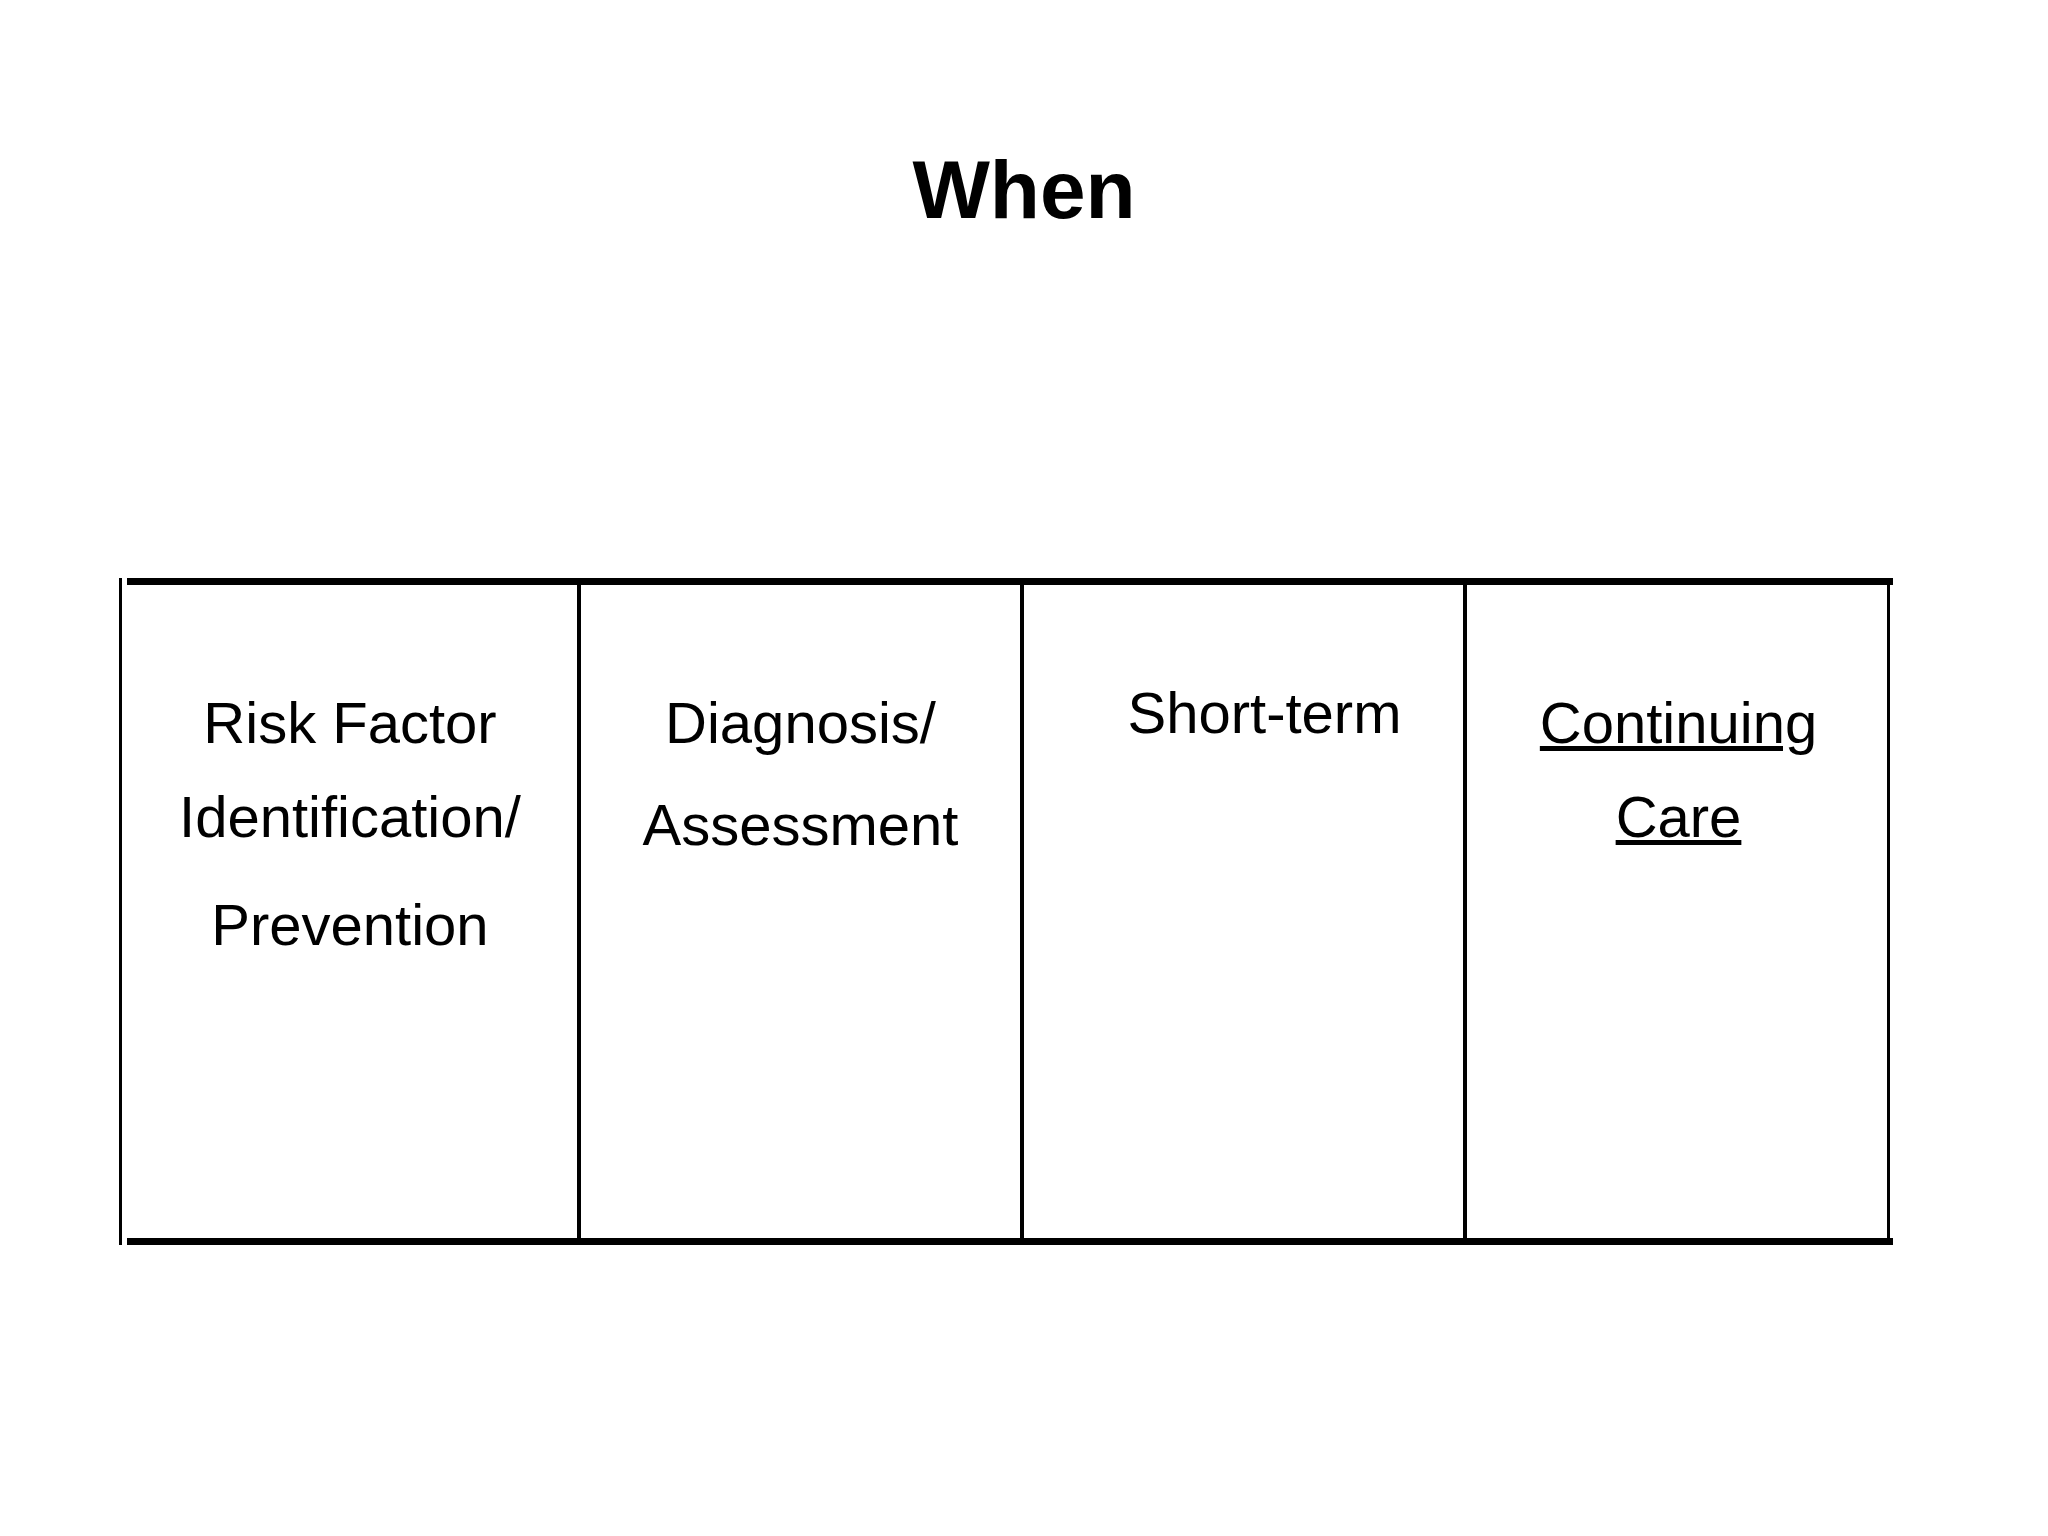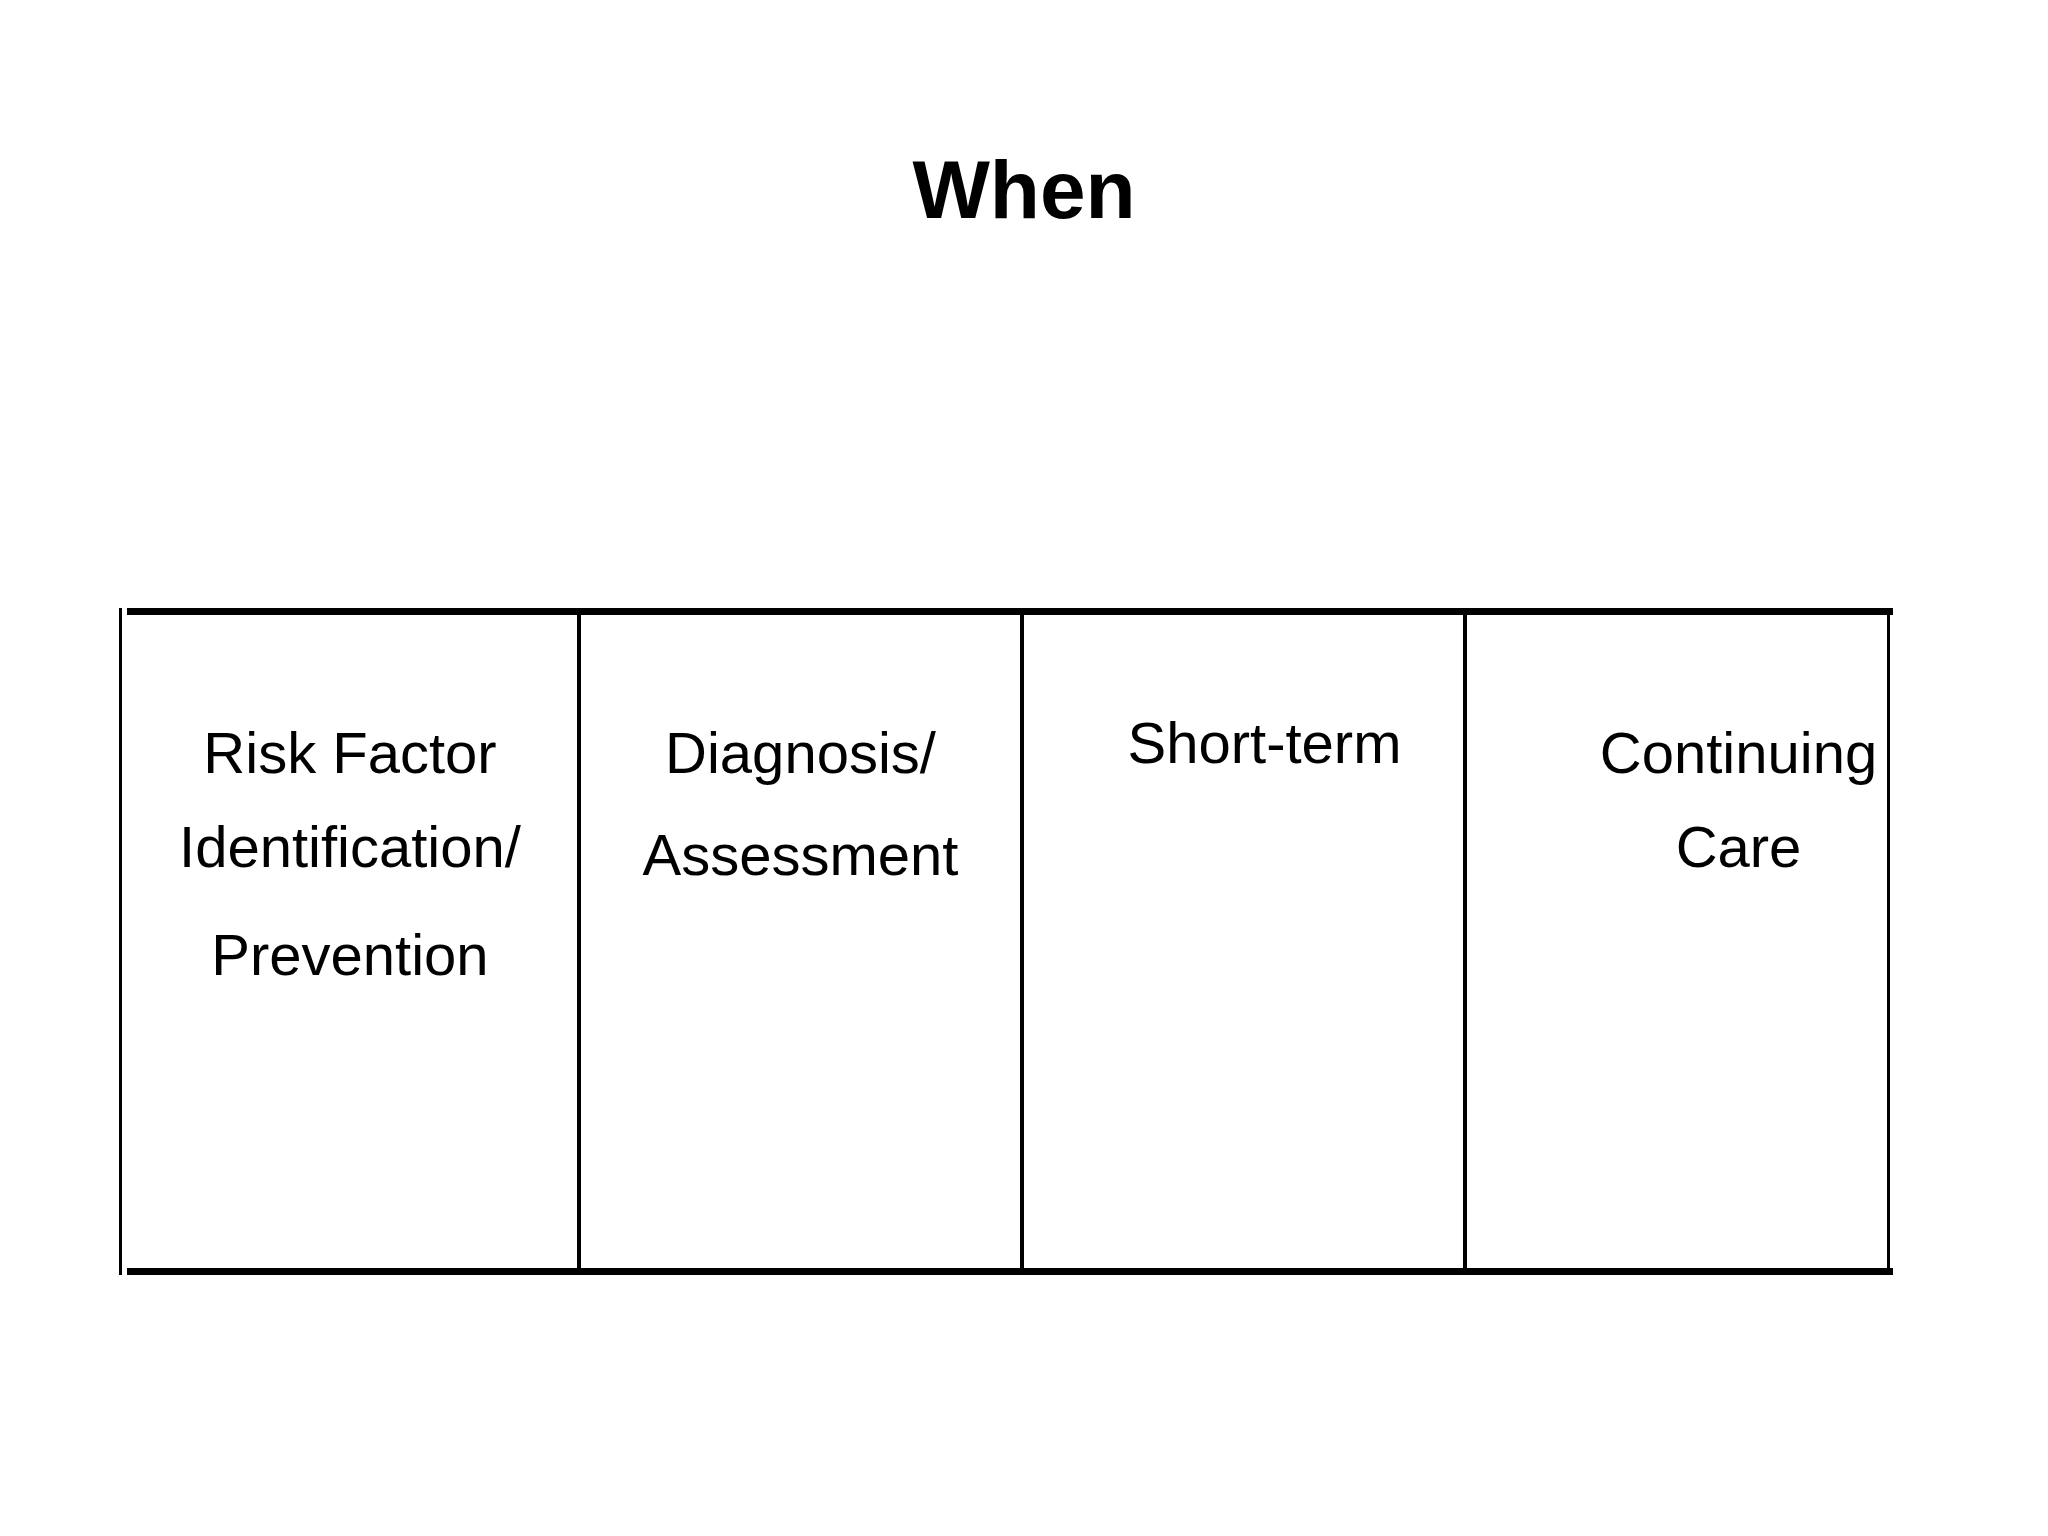--- a/index.html
+++ b/index.html
@@ -34,21 +34,20 @@
     white-space: nowrap;
   }
 
   
   #continuum-table {
     position: absolute;
     left: 119px;
     top: 578px;
     width: 1771px;   
     height: 667px;   
-    margin-top: 30px;
   }
 
   
   .band-outline {
     position: absolute;
     left: 0;
     top: 0;
     width: 100%;
     height: 100%;
     border-left: 3px solid #000000;
@@ -117,21 +116,21 @@
   .cell.c2 { left: 462px;  width: 439px; }
   .cell.c2 .cell-text { padding-top: 98px; text-align: center; }
   .cell.c2 .line.l2 { margin-top: 8px; }
 
   
   .cell.c3 { left: 926px;  width: 439px; }
   .cell.c3 .cell-text { padding-top: 88px; }
   .cell.c3 .line.l2 { margin-top: 10px; }
 
   
-  .cell.c4 { left: 1408px; width: 423px; }
+  .cell.c4 { left: 1348px; width: 423px; text-decoration: underline; }
   .cell.c4 .cell-text { padding-top: 98px; }
 </style>
 </head>
 <body>
 
 <div id="slide-title">When</div>
 
 <div id="continuum-table">
 
   <div class="band-outline"></div>

